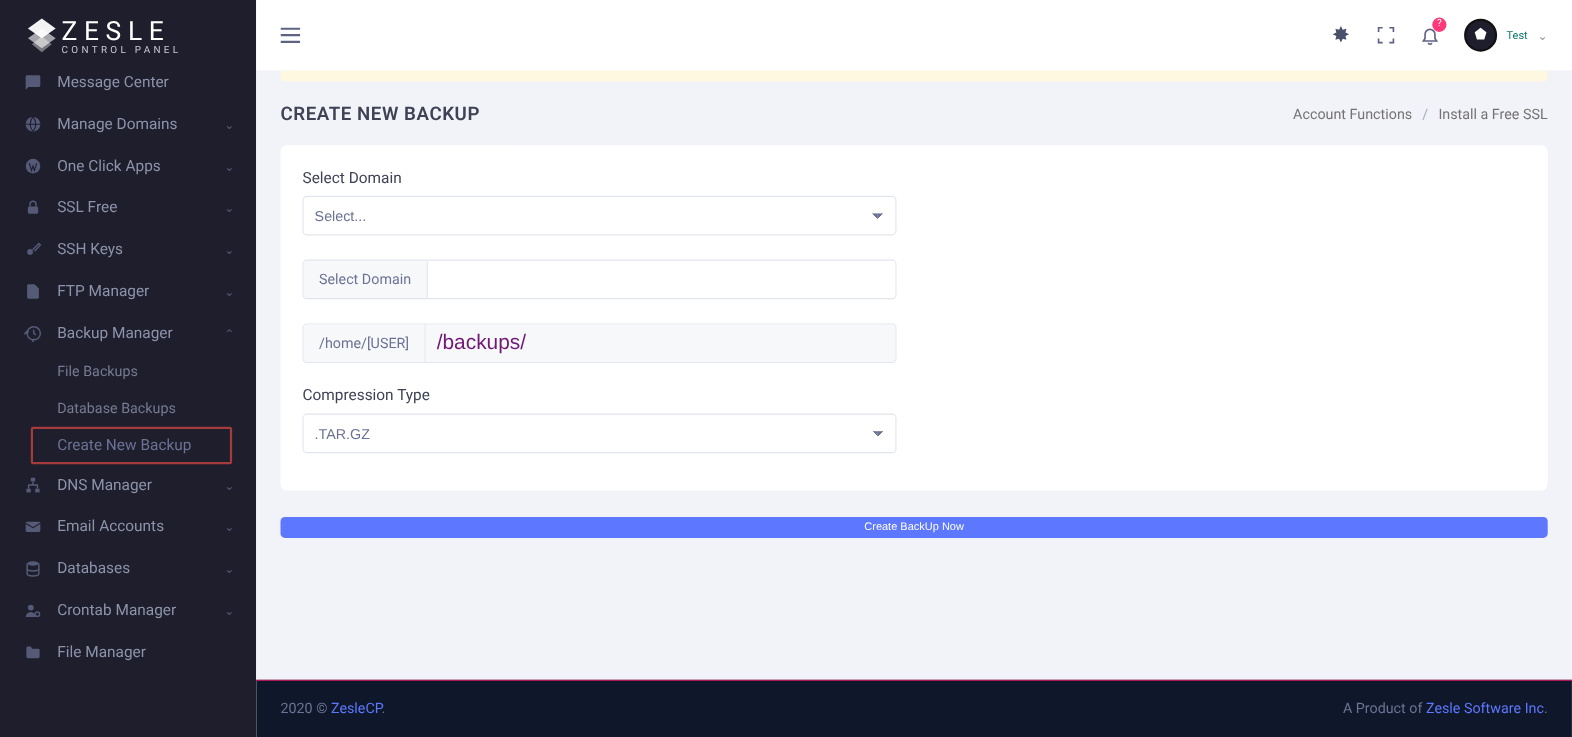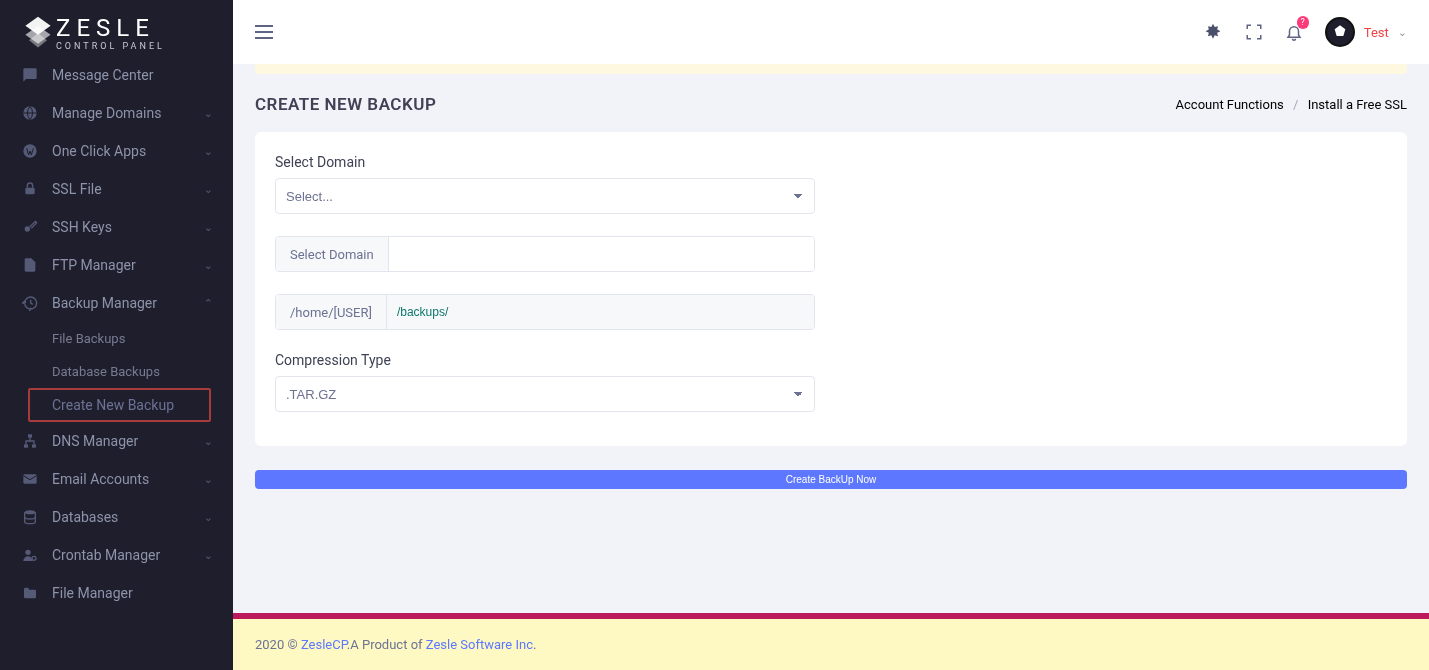--- a/index.html
+++ b/index.html
@@ -123,21 +123,21 @@
   width: 30px;
   height: 30px;
   border-radius: 50%;
   background: #1e1e2d;
   display: flex;
   align-items: center;
   justify-content: center;
   color: #fff;
   border: 2px solid #111;
 }
-.username { color: #ef4444; font-size: 13px; }
+.username { color: #0f766e; font-size: 10px; }
 
 .content {
   flex: 1;
   background: #f2f3f8;
   padding: 0 22px 0 22px;
   overflow: auto;
   display: flex;
   flex-direction: column;
 }
 .notice-strip {
@@ -153,21 +153,21 @@
   padding: 20px 0 18px;
 }
 .page-title {
   font-size: 17px;
   font-weight: 600;
   color: #3f4254;
   letter-spacing: 0.5px;
 }
 .breadcrumb { font-size: 13px; color: #3f4254; }
 .breadcrumb .sep { color: #a7abc3; margin: 0 6px; }
-.breadcrumb .crumb { color: #000000; }
+.breadcrumb .crumb { color: #737373; }
 .card {
   background: #fff;
   border-radius: 6px;
   padding: 22px 20px 30px;
 }
 .form-group { margin-bottom: 22px; max-width: 540px; }
 .form-label {
   display: block;
   color: #3f4254;
   font-size: 14px;
@@ -204,46 +204,46 @@
   display: flex;
   align-items: center;
   font-size: 13px;
   color: #6c7293;
   white-space: nowrap;
 }
 .input-group .inner-input {
   border: none;
   flex: 1;
   padding: 0 10px;
-  font-size: 12px;
-  color: #0f766e;
+  font-size: 19px;
+  color: #701a75;
   outline: none;
 }
 .input-group.readonly .inner-input[readonly]{
   background:#f7f8fa;
 }
 .btn-primary {
   background: #5d78ff;
   color: #fff;
   border: none;
   padding: 4px 18px;
   border-radius: 4px;
   font-size: 10px;
   cursor: pointer;
   margin-top: 24px;
   margin-bottom: 30px;
 }
 .footer {
-  background: #fef9c3;
+  background: #0f172a;
   padding: 18px 22px;
   font-size: 13px;
   color: #6c7293;
   display: flex;
-  justify-content: flex-start;
-  border-top: 6px solid #be185d;
+  justify-content: space-between;
+  border-top: 1px solid #be185d;
   margin-top: auto;
 }
 .footer a { color: #5d78ff; text-decoration: none; }
 svg { display: block; }
 </style>
 </head>
 <body>
 
 <aside class="sidebar">
   <div class="logo-area">
@@ -291,21 +291,21 @@
       <span class="label">One Click Apps</span>
       <span class="chev">⌄</span>
     </div>
     <div class="nav-item">
       <span class="icon">
           <svg width="16" height="16" viewBox="0 0 24 24" fill="#555a76">
             <rect x="5" y="10" width="14" height="10" rx="2"></rect>
             <path d="M8 10V7a4 4 0 118 0v3" fill="none" stroke="#555a76" stroke-width="2"></path>
           </svg>
         </span>
-      <span class="label">SSL File</span>
+      <span class="label">SSL Free</span>
       <span class="chev">⌄</span>
     </div>
     <div class="nav-item">
       <span class="icon">
           <svg width="16" height="16" viewBox="0 0 24 24" fill="#555a76">
             <circle cx="8" cy="15" r="4"></circle>
             <path d="M11.5 12L20 3.5l2 2L14 14" stroke="#555a76" stroke-width="2" fill="none"></path>
           </svg>
         </span>
       <span class="label">SSH Keys</span>

